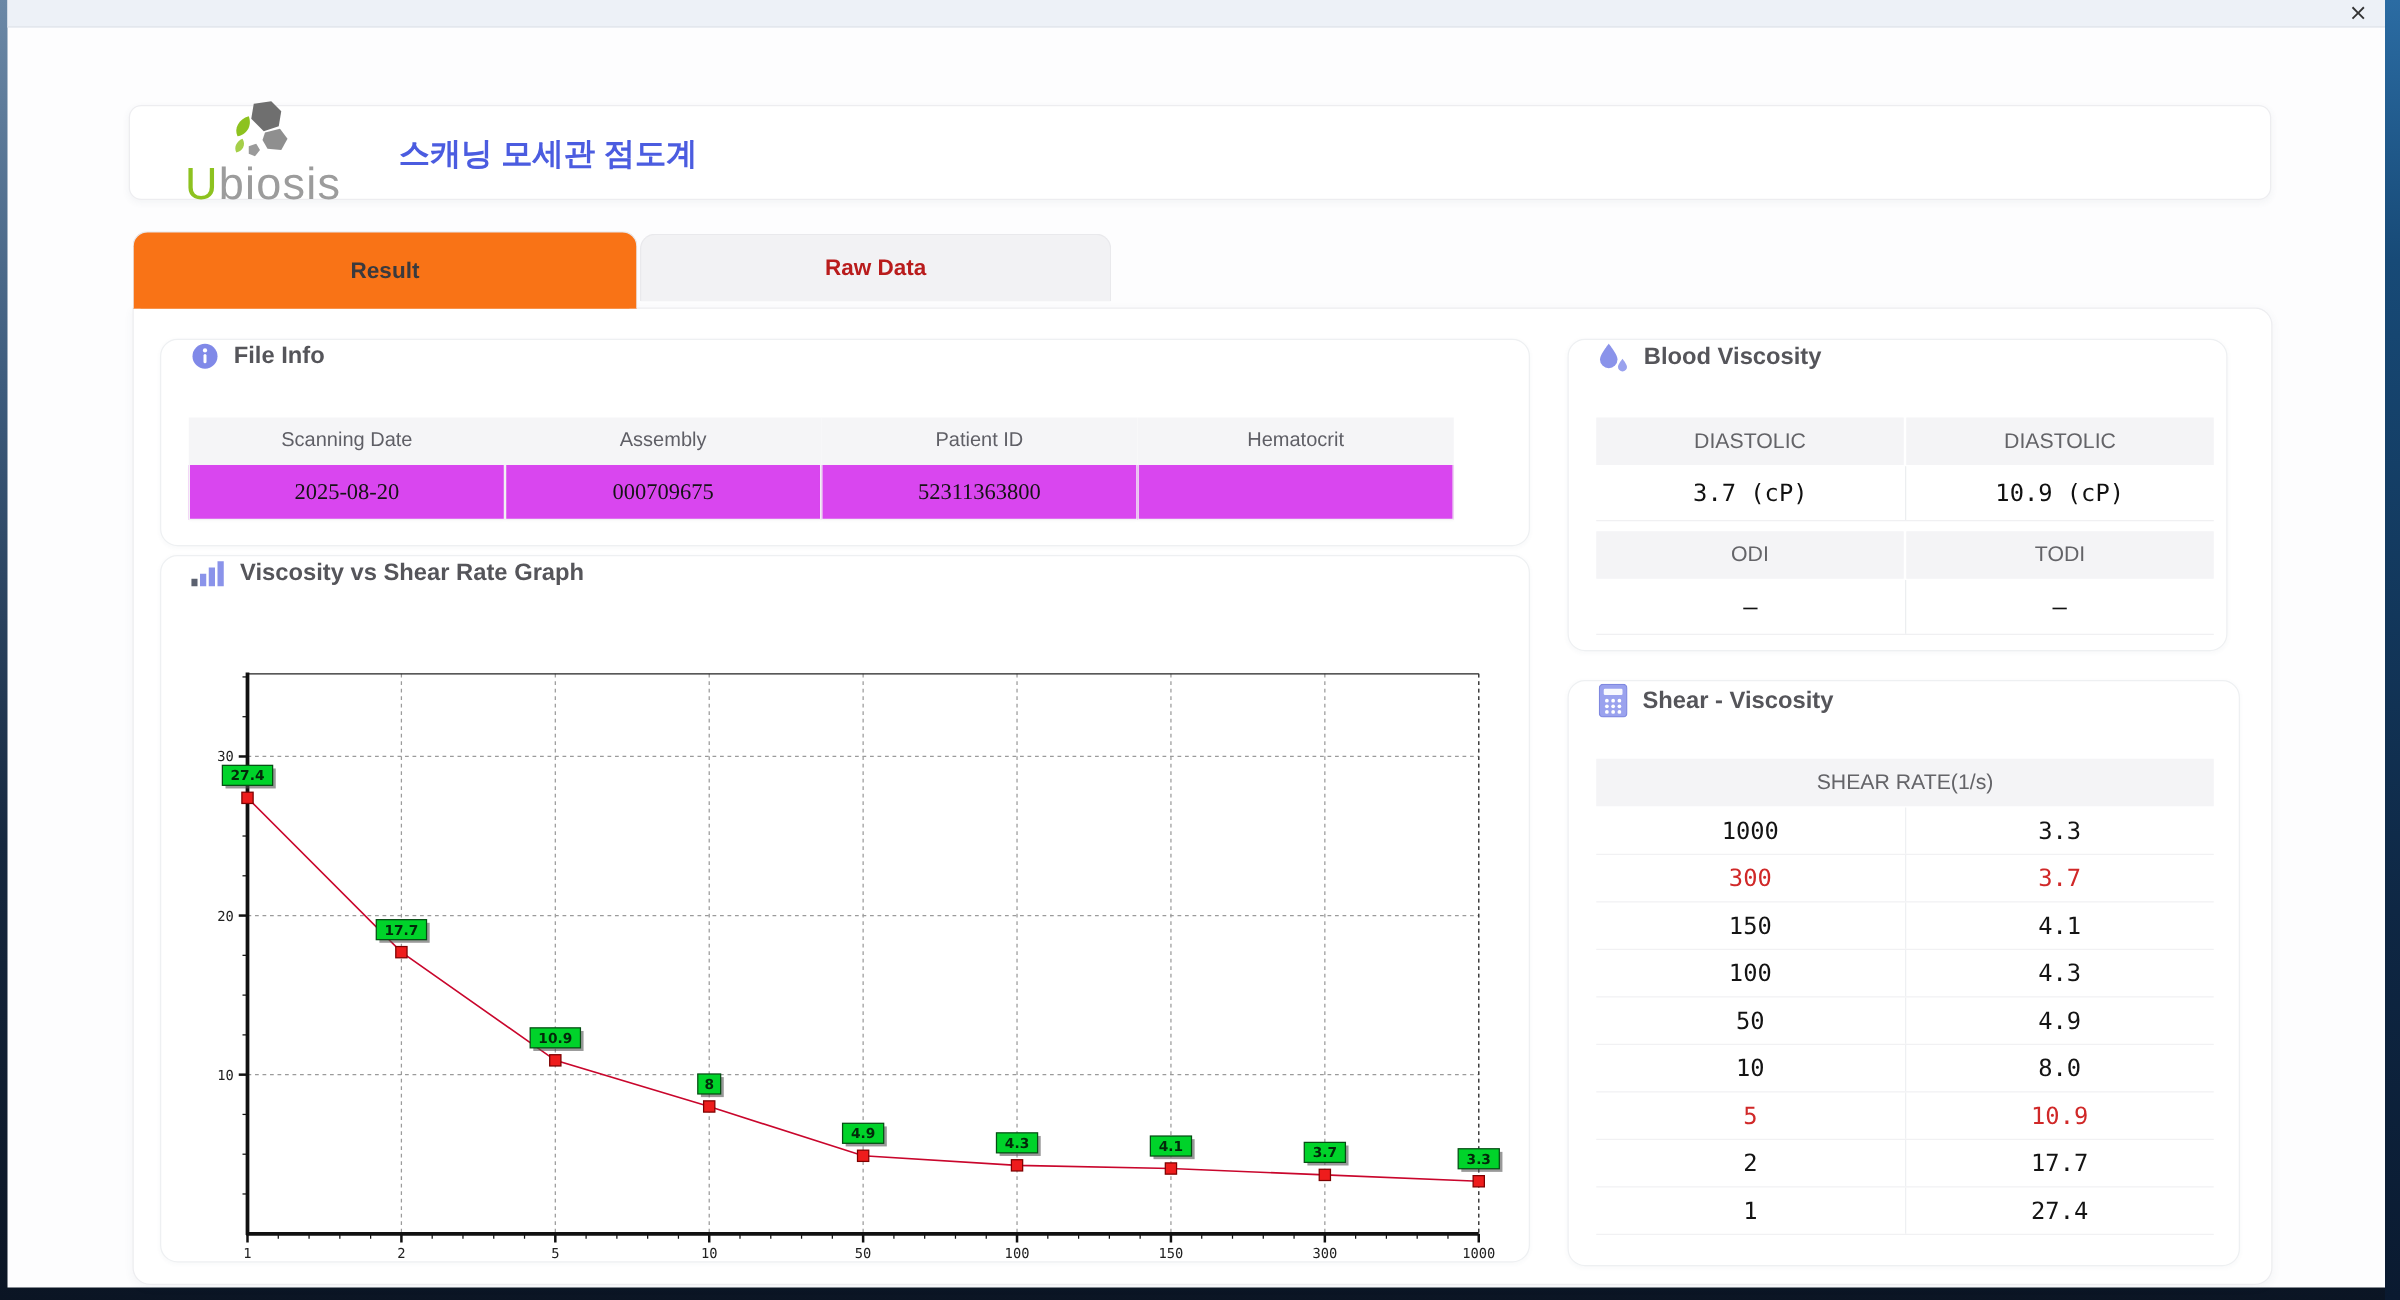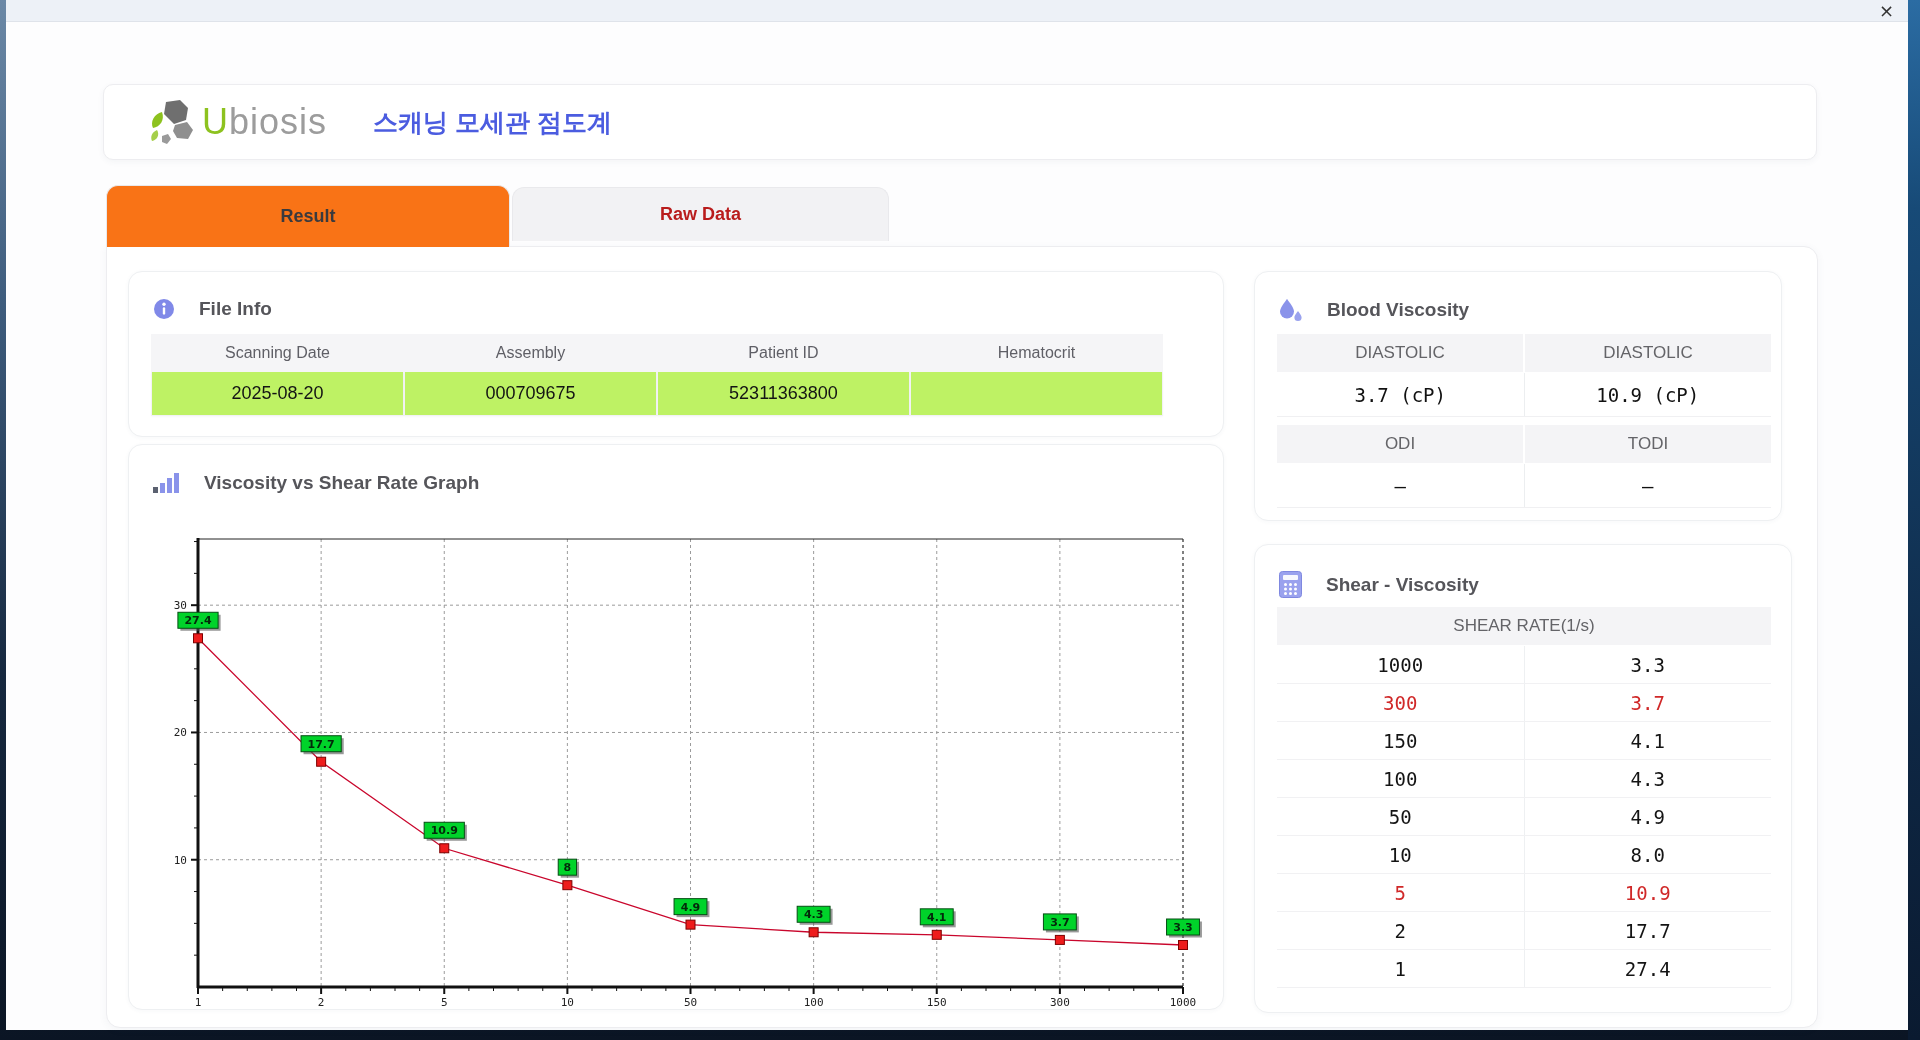--- a/index.html
+++ b/index.html
@@ -12,45 +12,45 @@
   .right-strip{position:absolute;right:0;top:0;width:12px;height:100%;
     background:linear-gradient(180deg,#2b6ca3 0%,#174a77 20%,#0e2744 70%,#0a1a30 100%);}
   
   .window{position:absolute;left:6px;top:0;width:1902px;height:1030px;background:#fdfdfe;}
   .titlebar{position:absolute;left:0;top:0;width:100%;height:22px;background:#edf1f7;border-bottom:1px solid #dfe3ea;}
   .close-btn{position:absolute;right:14px;top:0px;font-size:18px;line-height:22px;color:#333;cursor:pointer;font-family:"DejaVu Sans",sans-serif;}
   
   .header-card{position:absolute;left:97px;top:84px;width:1714px;height:76px;background:#fff;
     border:1px solid #ededf0;border-radius:10px;box-shadow:0 2px 6px rgba(60,70,90,.05);
     display:flex;align-items:center;padding-left:44px;}
-  .logo{display:flex;align-items:center;gap:2px;}
+  .logo{display:flex;align-items:center;gap:2px;flex-direction:column;}
   .logo-text{font-size:36px;letter-spacing:1px;line-height:1;}
   .logo-u{color:#8dc21f;font-weight:500;}
   .logo-rest{color:#9c9c9c;font-weight:400;}
   .app-title{margin-left:46px;font-size:25px;font-weight:700;color:#4b5ce0;font-family:"Liberation Sans",sans-serif;}
   
   .tab{position:absolute;display:flex;align-items:center;justify-content:center;
     font-size:18px;font-weight:700;border:1px solid #e9e9ec;border-bottom:none;border-radius:12px 12px 0 0;}
   .tab-result{left:100px;top:185px;width:404px;height:62px;background:#f97316;color:#3a3a3e;z-index:3;}
   .tab-raw{left:506px;top:187px;width:377px;height:54px;background:#f2f2f4;color:#b91c1c;z-index:1;}
   
   .panel{position:absolute;left:100px;top:246px;width:1712px;height:782px;background:#fff;
     border:1px solid #ededf0;border-radius:0 14px 14px 14px;box-shadow:0 2px 8px rgba(60,70,90,.05);z-index:2;}
   .card{position:absolute;background:#fff;border:1px solid #eef0f2;border-radius:14px;box-shadow:0 1px 4px rgba(60,70,90,.04);}
-  .card-title{position:absolute;left:24px;top:26px;display:flex;align-items:center;gap:24px;
+  .card-title{position:absolute;left:24px;top:2px;display:flex;align-items:center;gap:12px;
     font-size:19px;font-weight:700;color:#55555a;}
   
   .fileinfo-card{left:21px;top:24px;width:1096px;height:166px;}
   .fi-cols{position:absolute;left:22px;top:62px;display:flex;}
   .fi-col{width:253px;}
   .fi-head{height:38px;background:#f5f5f7;display:flex;align-items:center;justify-content:center;
     font-size:16px;color:#5f5f66;}
   .fi-val{height:44px;display:flex;align-items:center;justify-content:center;font-size:18px;color:#141414;
-    background:#bef264;border:1px solid #f2f2f4;border-top:none;box-shadow:0 1px 2px rgba(0,0,0,.03);
-    font-family:Liberation Sans, sans-serif;}
+    background:#d946ef;border:1px solid #f2f2f4;border-top:none;box-shadow:0 1px 2px rgba(0,0,0,.03);
+    font-family:Liberation Serif, serif;}
   
   .graph-card{left:21px;top:197px;width:1096px;height:566px;}
   .chart-svg{position:absolute;left:28px;top:72px;overflow:visible;}
   .grid{stroke:#9b9b9b;stroke-width:1;stroke-dasharray:3 3;}
   .border-thin{stroke:#222;stroke-width:1;}
   .border-dash{stroke:#333;stroke-width:1;stroke-dasharray:3 3;}
   .axis{stroke:#111;stroke-width:3;}
   .tick{stroke:#111;stroke-width:2;}
   .mtick{stroke:#111;stroke-width:1;}
   .ylab{font:11px "DejaVu Sans Mono",monospace;fill:#222;text-anchor:end;}

